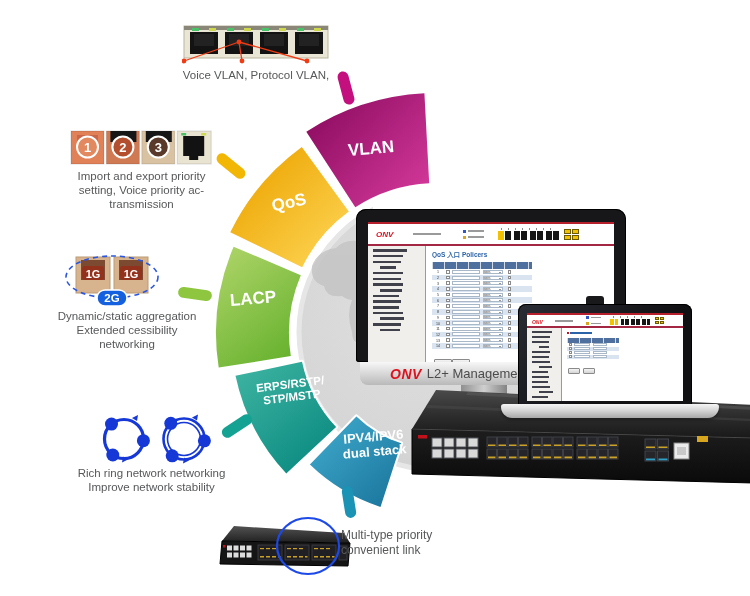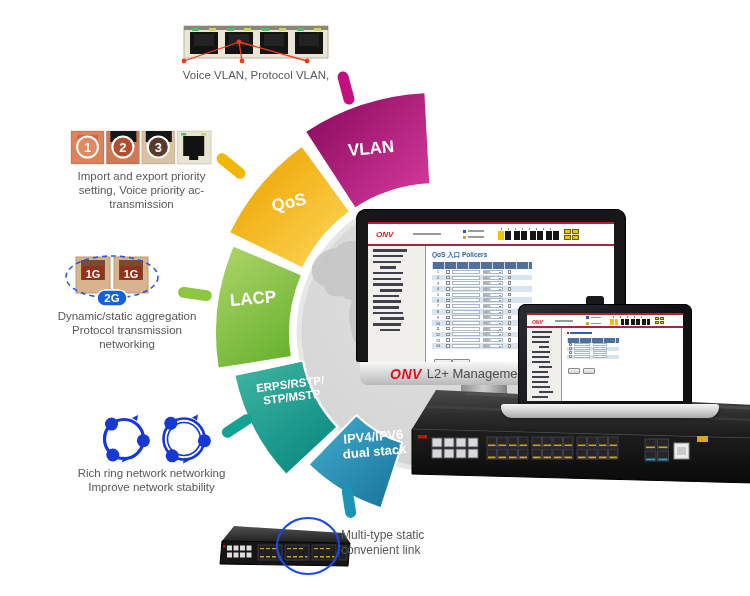--- a/index.html
+++ b/index.html
@@ -237,21 +237,21 @@
       <rect x="57" y="6" width="24" height="20" fill="#7c4a30"></rect>
       <rect x="58" y="12" width="22" height="14" rx="3" fill="#93321c"></rect>
       <text x="69" y="23.5" text-anchor="middle" font-size="11" font-weight="bold" fill="#fff">1G</text>
     </g>
     <ellipse cx="50" cy="23" rx="46" ry="21" fill="none" stroke="#2b57e0" stroke-width="1.6" stroke-dasharray="5,4"></ellipse>
     <rect x="35" y="36" width="30" height="16" rx="8" fill="#1560df" stroke="#fff" stroke-width="1.5"></rect>
     <text x="50" y="48" text-anchor="middle" font-size="11.5" font-weight="bold" fill="#fff">2G</text>
   </svg>
   <div class="desc" style="left:33px;top:309px;width:188px;">
     <div>Dynamic/static aggregation</div>
-    <div>Protocol transmission</div>
+    <div>Extended cessibility</div>
     <div>networking</div>
   </div>
 
   <svg class="abs" style="left:94px;top:408px" width="125" height="62" viewBox="0 0 125 62">
     <g stroke="#1538d6" fill="none">
       <circle cx="30" cy="31" r="19.5" stroke-width="3.2"></circle>
       <circle cx="90" cy="31" r="20.5" stroke-width="2.6"></circle>
       <circle cx="90" cy="31" r="16.5" stroke-width="1.6"></circle>
     </g>
     <g fill="#1538d6">
@@ -694,17 +694,17 @@
       <rect x="73" y="36" width="4" height="1.2"></rect>
         <rect x="79" y="36" width="4" height="1.2"></rect>
         <rect x="85" y="36" width="4" height="1.2"></rect>
       <rect x="100" y="36" width="4" height="1.2"></rect>
         <rect x="106" y="36" width="4" height="1.2"></rect>
         <rect x="112" y="36" width="4" height="1.2"></rect>
     </g>
     <ellipse cx="94" cy="34" rx="31" ry="28" fill="none" stroke="#1d49e8" stroke-width="2.2"></ellipse>
   </svg>
   <div class="desc left" style="left:341px;top:528px;width:130px;">
-    <div>Multi-type static</div>
+    <div>Multi-type priority</div>
     <div>convenient link</div>
   </div>
 
 </div>
 
 </body></html>

